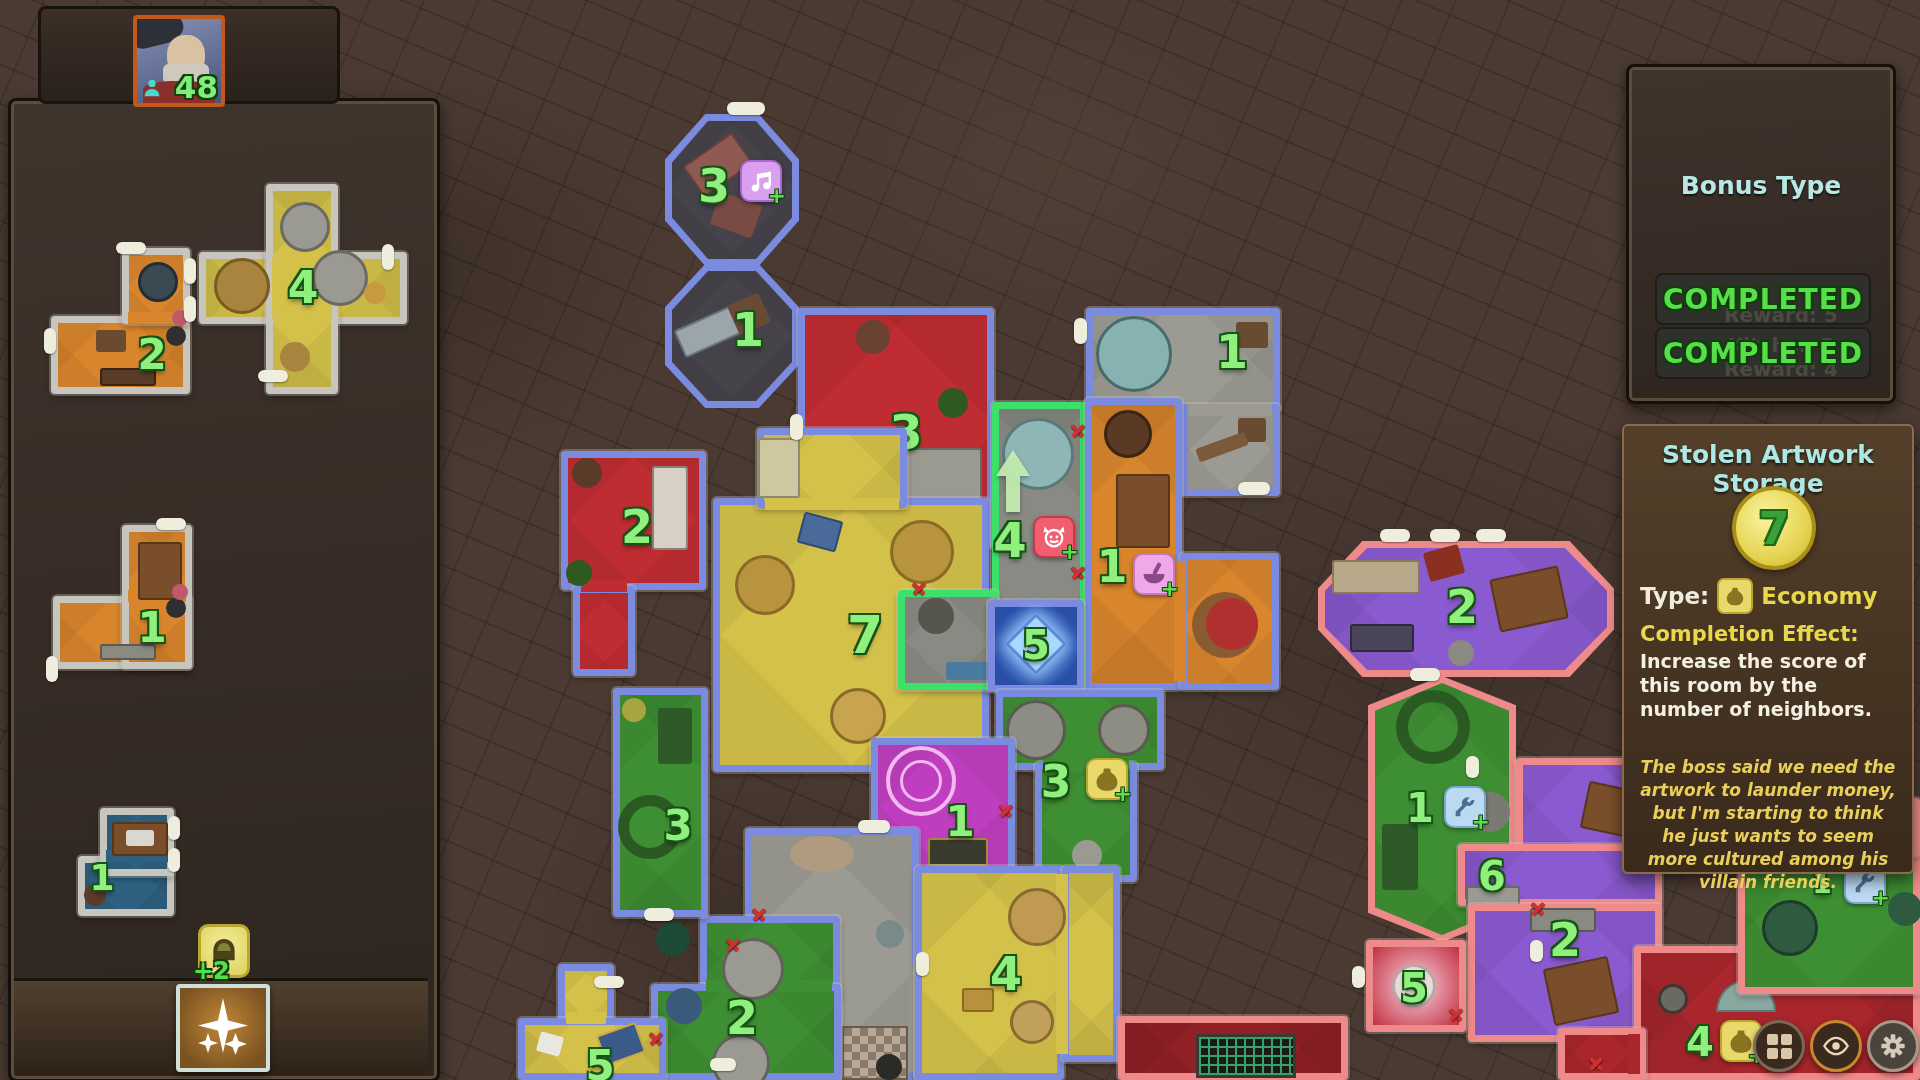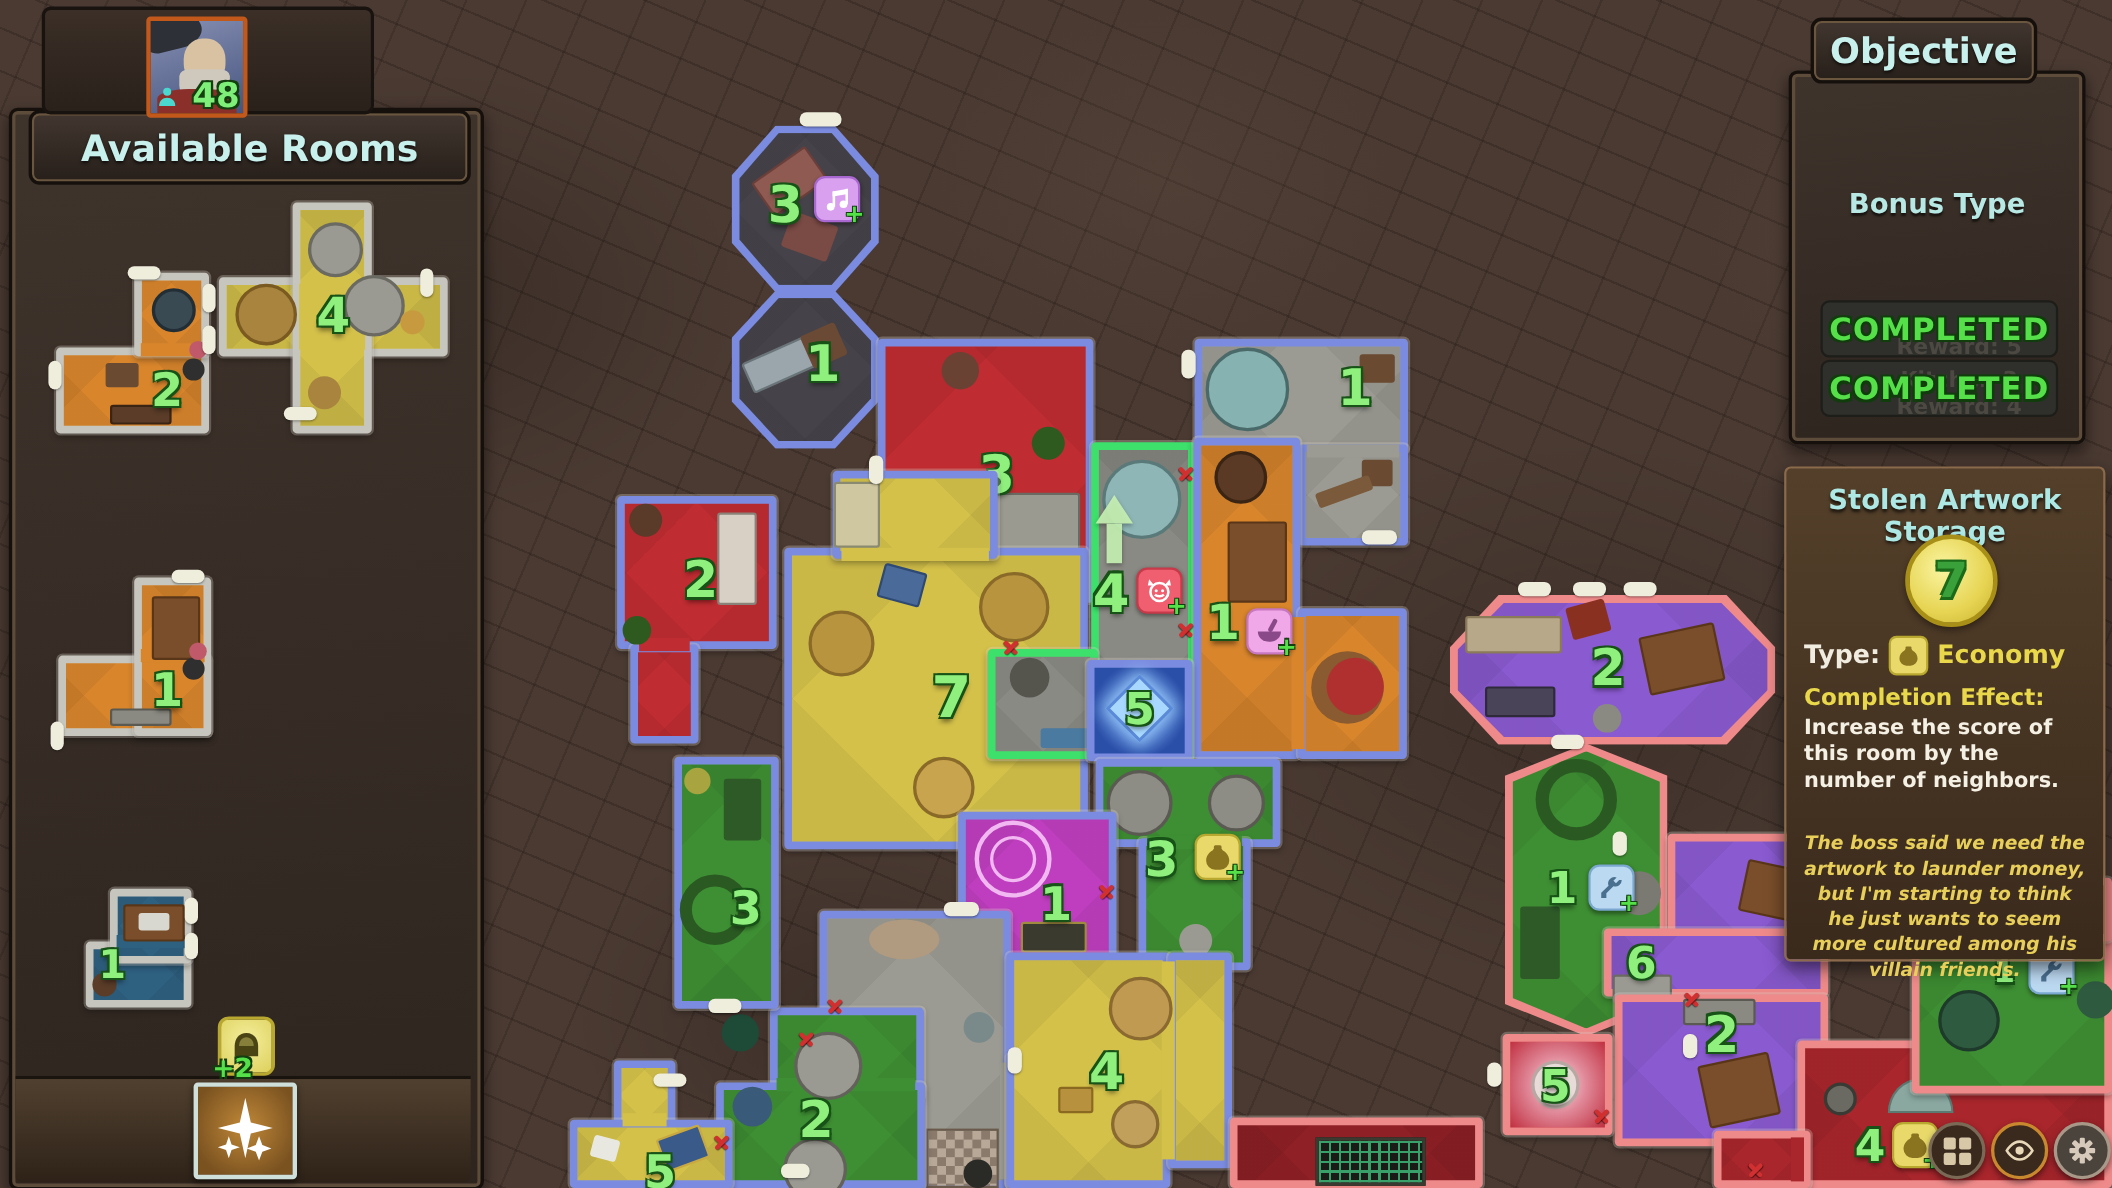--- a/index.html
+++ b/index.html
@@ -448,23 +448,20 @@
               <circle cx="12" cy="7" r="4"></circle>
               <path d="M4 21c0-5 3.5-8 8-8s8 3 8 8z"></path>
             </g>
           </svg>
       </span>
       <span class="score">48</span>
     </div>
   </div>
 
   <div id="sidebar" class="wood-panel"></div>
-  <div id="sidebar-plaque" class="plaque">
-    <span>Available Rooms</span>
-  </div>
   <div id="sidebar-shelf"></div>
   <div id="sidebar-rooms">
       <div class="grp" style="z-index: 1;">
         <div class="part" style="left: 51px; top: 316px; width: 139px; height: 78px; border: 7px solid rgb(198, 198, 190); z-index: 1; background-image: linear-gradient(45deg, rgba(0, 0, 0, 0.05) 25%, transparent 25%, transparent 75%, rgba(0, 0, 0, 0.05) 75%), linear-gradient(-45deg, rgba(0, 0, 0, 0.05) 25%, transparent 25%, transparent 75%, rgba(0, 0, 0, 0.05) 75%); background-color: rgb(216, 133, 44);"></div>
         <div class="part" style="left: 122px; top: 248px; width: 68px; height: 76px; border: 7px solid rgb(198, 198, 190); z-index: 1; background-image: linear-gradient(45deg, rgba(0, 0, 0, 0.05) 25%, transparent 25%, transparent 75%, rgba(0, 0, 0, 0.05) 75%), linear-gradient(-45deg, rgba(0, 0, 0, 0.05) 25%, transparent 25%, transparent 75%, rgba(0, 0, 0, 0.05) 75%); background-color: rgb(216, 133, 44);"></div>
         <div class="erase" style="left: 128px; top: 312px; width: 56px; height: 12px; background: rgb(216, 133, 44); z-index: 2;"></div>
         <div class="dec" style="left: 138px; top: 262px; width: 40px; height: 40px; z-index: 3; border-radius: 50%; background: rgb(58, 74, 82); border: 3px solid rgb(34, 46, 54);"></div>
         <div class="dec" style="left: 96px; top: 330px; width: 30px; height: 22px; z-index: 3; background: rgb(106, 74, 48); border-radius: 3px;"></div>
         <div class="dec" style="left: 100px; top: 368px; width: 56px; height: 18px; z-index: 3; background: rgb(90, 60, 40); border-radius: 3px; border: 2px solid rgb(58, 36, 20);"></div>
         <div class="dec" style="left: 166px; top: 326px; width: 20px; height: 20px; z-index: 3; border-radius: 50%; background: rgb(47, 47, 47);"></div>
@@ -530,23 +527,20 @@
   <div id="objective-panel" class="wood-panel">
     <div class="obj-bonus">Bonus Type</div>
     <div class="goal done" style="top:206px;">
       <div class="ghost"><span></span><br><span>Reward: 5 Score</span></div>
       <div class="comp">COMPLETED</div>
     </div>
     <div class="goal done" style="top:260px;">
       <div class="ghost"><span>Kitchen  3</span><br><span>Reward: 4 Score</span></div>
       <div class="comp">COMPLETED</div>
     </div>
-  </div>
-  <div id="objective-plaque" class="plaque">
-    <span>Objective</span>
   </div>
 
   <div id="tooltip-panel">
     <div class="tt-title">Stolen Artwork Storage</div>
     <div class="coin">
       <span>7</span>
     </div>
     <div class="tt-type">
       <span class="lbl">Type:</span>
       <span class="ico">

